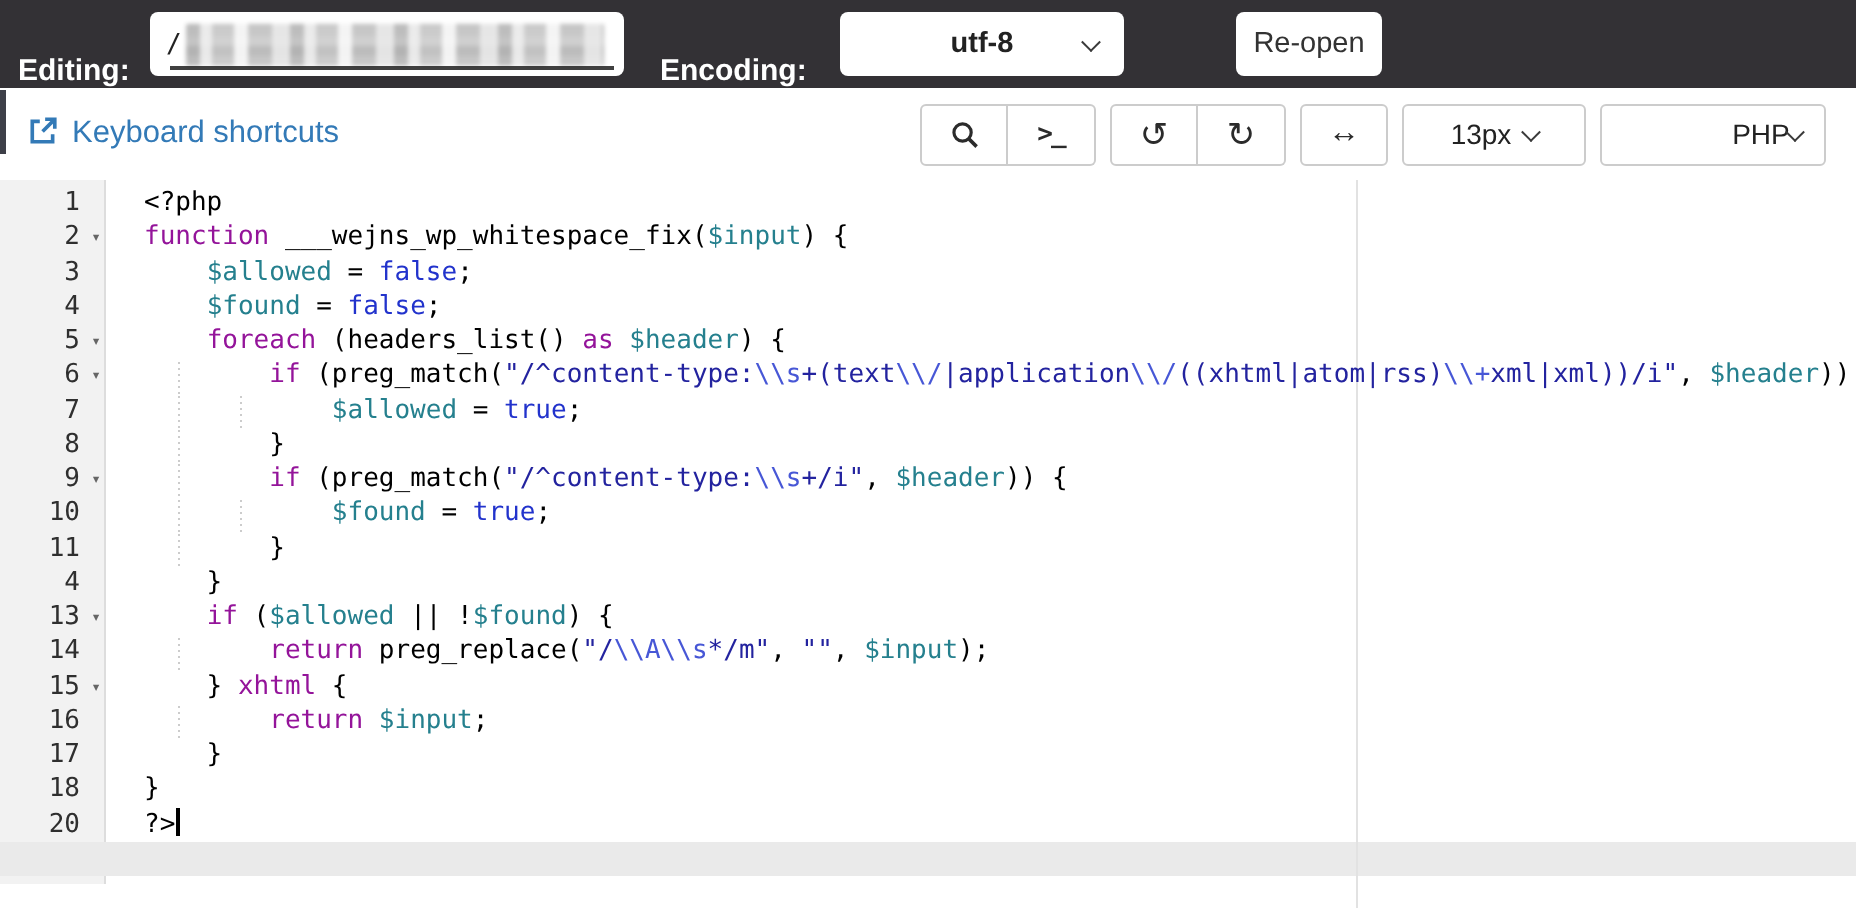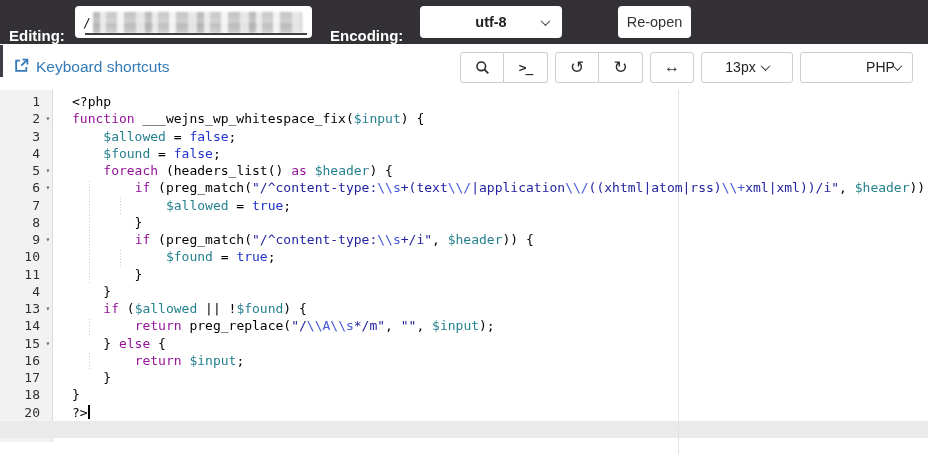--- a/index.html
+++ b/index.html
@@ -156,21 +156,21 @@
         <div class="line-row"><div class="gutter-cell"><span class="line-num">5</span><span class="fold">▾</span></div><div class="code-cell"><span class="code-text"><span class="tk-p">    </span><span class="tk-k">foreach</span><span class="tk-p"> (headers_list() </span><span class="tk-k">as</span><span class="tk-p"> </span><span class="tk-v">$header</span><span class="tk-p">) {</span></span></div></div>
         <div class="line-row"><div class="gutter-cell"><span class="line-num">6</span><span class="fold">▾</span></div><div class="code-cell"><span class="indent-guide" style="left: 35.2px;"></span><span class="code-text"><span class="tk-p">        </span><span class="tk-k">if</span><span class="tk-p"> (preg_match(</span><span class="tk-s">"/^content-type:</span><span class="tk-e">\\s</span><span class="tk-s">+(text</span><span class="tk-e">\\/</span><span class="tk-s">|application</span><span class="tk-e">\\/</span><span class="tk-s">((xhtml|atom|rss)</span><span class="tk-e">\\+</span><span class="tk-s">xml|xml))/i"</span><span class="tk-p">, </span><span class="tk-v">$header</span><span class="tk-p">)) {</span></span></div></div>
         <div class="line-row"><div class="gutter-cell"><span class="line-num">7</span><span class="fold"></span></div><div class="code-cell"><span class="indent-guide" style="left: 35.2px;"></span><span class="indent-guide" style="left: 66.4px;"></span><span class="code-text"><span class="tk-p">            </span><span class="tk-v">$allowed</span><span class="tk-p"> = </span><span class="tk-a">true</span><span class="tk-p">;</span></span></div></div>
         <div class="line-row"><div class="gutter-cell"><span class="line-num">8</span><span class="fold"></span></div><div class="code-cell"><span class="indent-guide" style="left: 35.2px;"></span><span class="code-text"><span class="tk-p">        }</span></span></div></div>
         <div class="line-row"><div class="gutter-cell"><span class="line-num">9</span><span class="fold">▾</span></div><div class="code-cell"><span class="indent-guide" style="left: 35.2px;"></span><span class="code-text"><span class="tk-p">        </span><span class="tk-k">if</span><span class="tk-p"> (preg_match(</span><span class="tk-s">"/^content-type:</span><span class="tk-e">\\s</span><span class="tk-s">+/i"</span><span class="tk-p">, </span><span class="tk-v">$header</span><span class="tk-p">)) {</span></span></div></div>
         <div class="line-row"><div class="gutter-cell"><span class="line-num">10</span><span class="fold"></span></div><div class="code-cell"><span class="indent-guide" style="left: 35.2px;"></span><span class="indent-guide" style="left: 66.4px;"></span><span class="code-text"><span class="tk-p">            </span><span class="tk-v">$found</span><span class="tk-p"> = </span><span class="tk-a">true</span><span class="tk-p">;</span></span></div></div>
         <div class="line-row"><div class="gutter-cell"><span class="line-num">11</span><span class="fold"></span></div><div class="code-cell"><span class="indent-guide" style="left: 35.2px;"></span><span class="code-text"><span class="tk-p">        }</span></span></div></div>
         <div class="line-row"><div class="gutter-cell"><span class="line-num">4</span><span class="fold"></span></div><div class="code-cell"><span class="code-text"><span class="tk-p">    }</span></span></div></div>
         <div class="line-row"><div class="gutter-cell"><span class="line-num">13</span><span class="fold">▾</span></div><div class="code-cell"><span class="code-text"><span class="tk-p">    </span><span class="tk-k">if</span><span class="tk-p"> (</span><span class="tk-v">$allowed</span><span class="tk-p"> || !</span><span class="tk-v">$found</span><span class="tk-p">) {</span></span></div></div>
         <div class="line-row"><div class="gutter-cell"><span class="line-num">14</span><span class="fold"></span></div><div class="code-cell"><span class="indent-guide" style="left: 35.2px;"></span><span class="code-text"><span class="tk-p">        </span><span class="tk-k">return</span><span class="tk-p"> preg_replace(</span><span class="tk-s">"/</span><span class="tk-e">\\A\\s</span><span class="tk-s">*/m"</span><span class="tk-p">, </span><span class="tk-s">""</span><span class="tk-p">, </span><span class="tk-v">$input</span><span class="tk-p">);</span></span></div></div>
-        <div class="line-row"><div class="gutter-cell"><span class="line-num">15</span><span class="fold">▾</span></div><div class="code-cell"><span class="code-text"><span class="tk-p">    } </span><span class="tk-k">else</span><span class="tk-p"> {</span></span></div></div>
+        <div class="line-row"><div class="gutter-cell"><span class="line-num">15</span><span class="fold">▾</span></div><div class="code-cell"><span class="code-text"><span class="tk-p">    } </span><span class="tk-k">xhtml</span><span class="tk-p"> {</span></span></div></div>
         <div class="line-row"><div class="gutter-cell"><span class="line-num">16</span><span class="fold"></span></div><div class="code-cell"><span class="indent-guide" style="left: 35.2px;"></span><span class="code-text"><span class="tk-p">        </span><span class="tk-k">return</span><span class="tk-p"> </span><span class="tk-v">$input</span><span class="tk-p">;</span></span></div></div>
         <div class="line-row"><div class="gutter-cell"><span class="line-num">17</span><span class="fold"></span></div><div class="code-cell"><span class="code-text"><span class="tk-p">    }</span></span></div></div>
         <div class="line-row"><div class="gutter-cell"><span class="line-num">18</span><span class="fold"></span></div><div class="code-cell"><span class="code-text"><span class="tk-p">}</span></span></div></div>
         <div class="line-row"><div class="gutter-cell"><span class="line-num">20</span><span class="fold"></span></div><div class="code-cell"><span class="code-text"><span class="tk-p">?&gt;</span><span class="caret"></span></span></div></div>
       </div>
   </div>
 
   <div class="edge-a" style="left:0;top:45px;width:3px;height:32px;"></div>
   <div class="edge-a" style="left:0;top:100px;width:2px;height:9px;opacity:.6;"></div>
   <div class="edge-a" style="left:0;top:146px;width:2px;height:13px;opacity:.6;"></div>

